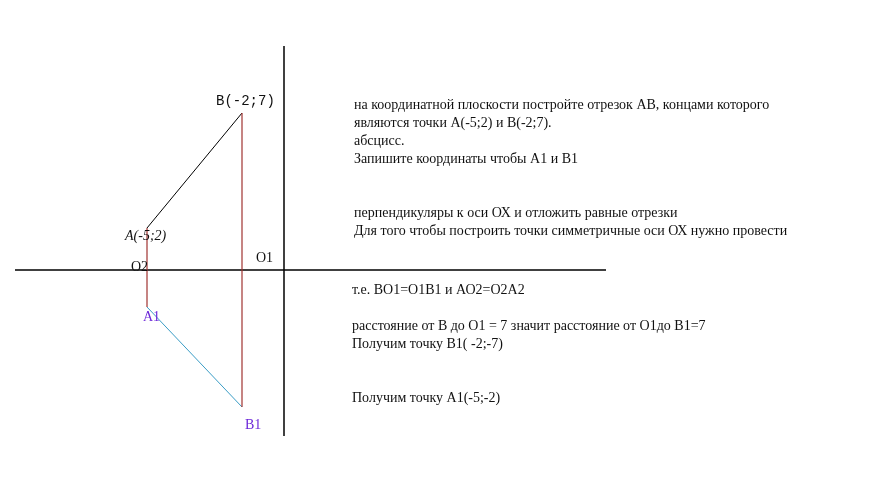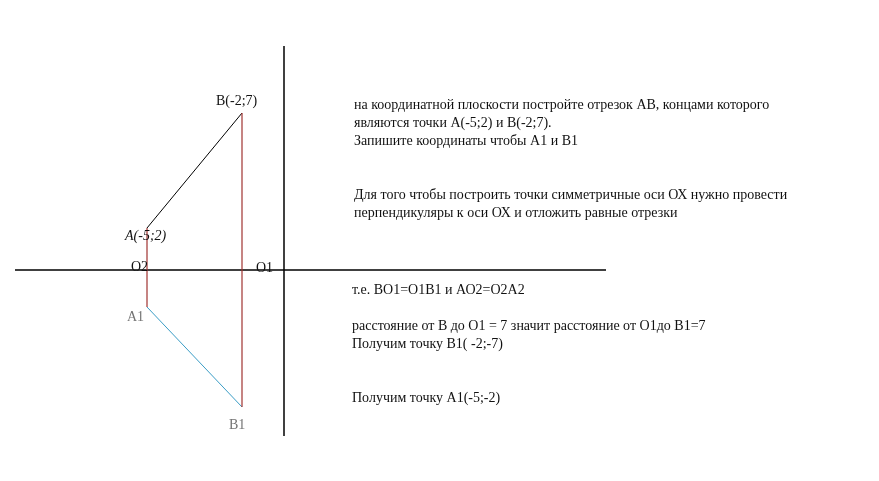--- a/index.html
+++ b/index.html
@@ -1,50 +1,51 @@
 <!DOCTYPE html>
 <html><head>
 <meta charset="utf-8">
 <style>
   html, body { margin:0; padding:0; background:#ffffff; }
   body { width:879px; height:481px; position:relative; overflow:hidden;
          font-family:"Liberation Serif", serif; color:#111; }
   #canvas { position:absolute; left:0; top:0; width:879px; height:481px; }
   .lbl { position:absolute; font-size:14px; white-space:nowrap; line-height:16px; }
-  .lbl.cyan { color:#737373; }
+  .lbl.cyan { color:#6d28d9;margin-left:16px; }
   .text-block { position:absolute; left:354px; font-size:14px; line-height:18px; white-space:nowrap;margin-top:28px; }
   .text-line { display:block; height:18px; }
 </style>
 </head>
 <body>
 
 <svg id="canvas" width="879" height="481" viewBox="0 0 879 481">
   <line id="x-axis" stroke="#000000" stroke-width="1.5" x1="15" y1="270" x2="606" y2="270"></line>
   <line id="y-axis" stroke="#000000" stroke-width="1.5" x1="284" y1="46" x2="284" y2="436"></line>
   <line id="seg-0" stroke-width="1" x1="147" y1="228" x2="242" y2="113" stroke="#000000"></line>
   <line id="seg-1" stroke-width="1" x1="147" y1="307" x2="242" y2="407" stroke="#3a9dc6"></line>
   <line id="seg-2" stroke-width="1.2" x1="147" y1="228" x2="147" y2="307" stroke="#a0322f"></line>
   <line id="seg-3" stroke-width="1.2" x1="242" y1="113" x2="242" y2="407" stroke="#a0322f"></line>
 </svg>
 
-<span class="lbl" style="left:216px; top:93px;">B(-2;7)</span>
+<span class="lbl" style="left:216px; top:93px;font-family:Liberation Mono, monospace;">B(-2;7)</span>
 <span class="lbl" style="left:125px; top:228px;font-style:italic;">A(-5;2)</span>
 <span class="lbl" style="left:131px; top:259px;">O2</span>
-<span class="lbl" style="left:256px; top:260px;">O1</span>
+<span class="lbl" style="left:256px; top:250px;">O1</span>
 <span class="lbl cyan" style="left:127px; top:309px;">A1</span>
 <span class="lbl cyan" style="left:229px; top:417px;font-family:Liberation Serif, serif;">B1</span>
 
 <div class="text-block" style="top:68px;">
   <span class="text-line">на координатной плоскости постройте отрезок АВ, концами которого</span>
   <span class="text-line">являются точки А(-5;2) и В(-2;7).</span>
+  <span class="text-line">абсцисс.</span>
   <span class="text-line">Запишите координаты чтобы А1 и В1</span>
   <span class="text-line"></span>
   <span class="text-line"></span>
+  <span class="text-line">перпендикуляры к оси ОХ и отложить  равные отрезки</span>
   <span class="text-line">Для того чтобы построить точки симметричные оси ОХ нужно провести</span>
-  <span class="text-line">перпендикуляры к оси ОХ и отложить  равные отрезки</span>
 </div>
 
 <div class="text-block" style="left:352px; top:253px;">
   <span class="text-line">т.е. ВО1=О1В1 и АО2=О2А2</span>
 </div>
 
 <div class="text-block" style="left:352px; top:289px;">
   <span class="text-line">расстояние от В до О1 = 7 значит расстояние от О1до В1=7</span>
   <span class="text-line">Получим точку В1( -2;-7)</span>
   <span class="text-line"></span>

